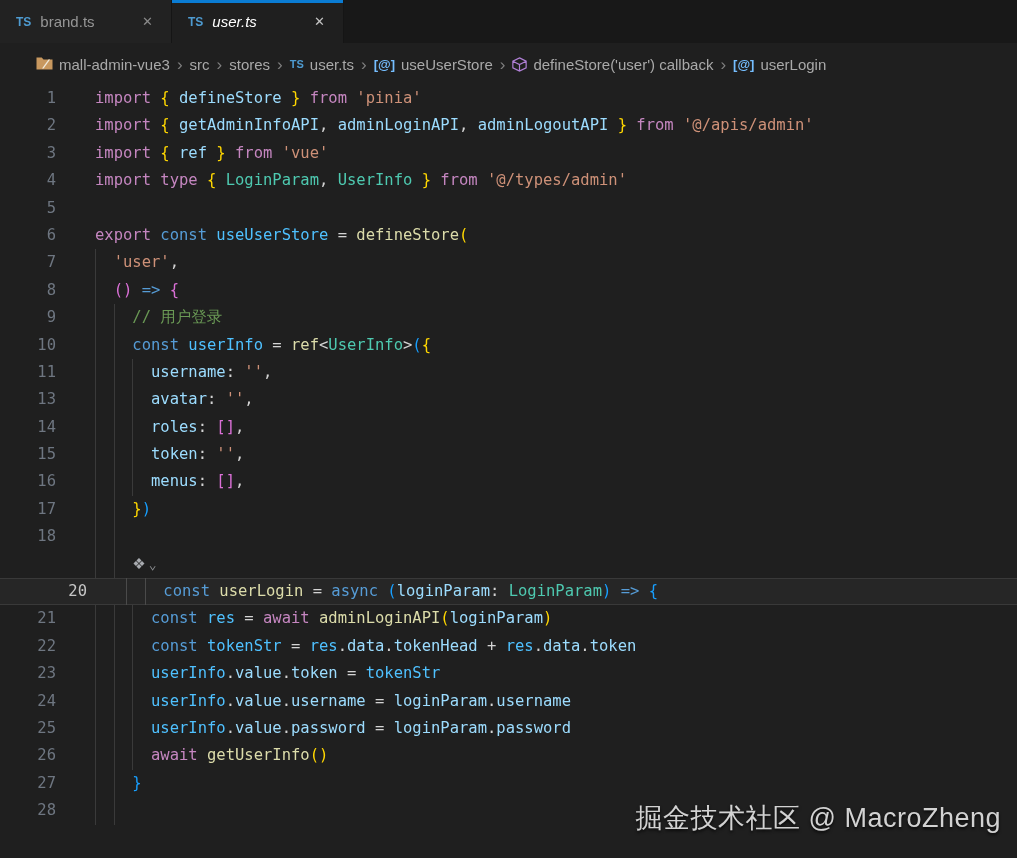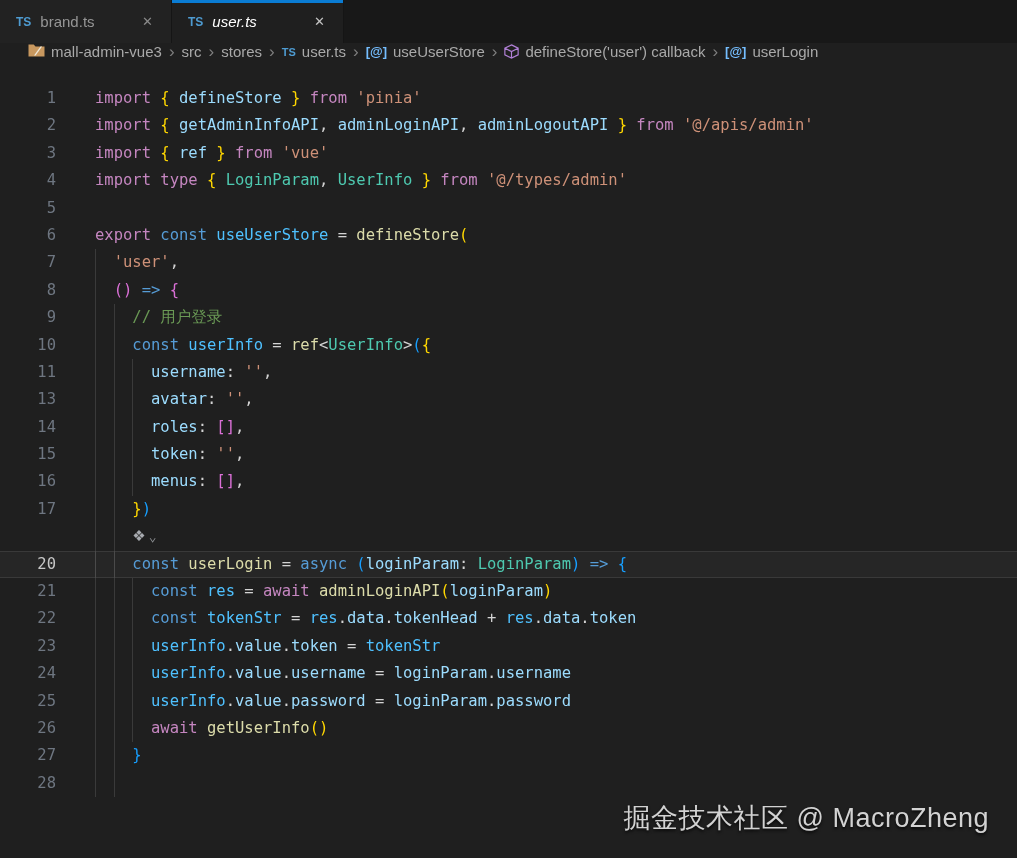--- a/index.html
+++ b/index.html
@@ -15,50 +15,50 @@
   .tab.active { background:#1f1f1f; color:#ffffff; }
   .tab.active::before { content:""; position:absolute; top:0; left:0; right:0;
                         height:3px; background:#0a7cd4; }
   .tab.active .tab-label { font-style:italic; }
   .ts-ico { font-size:12px; font-weight:bold; color:#4e9bd1; letter-spacing:0px; }
   .tab-label { flex:1; white-space:nowrap; overflow:hidden; }
   .tab-close { font-size:13px; color:#c5c5c5; padding:2px 4px; border-radius:4px; }
   .tab:not(.active) .tab-close { color:#8a8a8a; }
 
   
-  .breadcrumbs { height:42px; background:#1f1f1f; display:flex; align-items:flex-start;
-                 padding-left:28px; font-size:15px; color:#a9a9a9; white-space:nowrap; }
+  .breadcrumbs { height:42px; background:#1f1f1f; display:flex; align-items:center;
+                 padding-left:36px; font-size:15px; color:#a9a9a9; white-space:nowrap; }
   .crumb { display:inline-flex; align-items:center; gap:6px; cursor:pointer; }
   .crumb-sep { color:#7f7f7f; margin:0 7px; font-size:17px; line-height:1; }
   .crumb .ts-ico { font-size:11px; }
   .sym-at { color:#75beff; font-size:13px; font-weight:bold; }
   .sym-cube { display:inline-flex; }
 
   
   .editor { position:relative; height:773px; background:#1f1f1f;
             font-family:"DejaVu Sans Mono","Liberation Mono",monospace;
             font-size:15.5px; }
   .row { display:flex; height:27.4px; line-height:27.4px; white-space:pre; }
   .row.cur { background:rgba(255,255,255,0.035);
-             box-shadow: inset 0 1px 0 rgba(255,255,255,0.09), inset 0 -1px 0 rgba(255,255,255,0.09); }
+             box-shadow: inset 0 1px 0 rgba(255,255,255,0.09), inset 0 -1px 0 rgba(255,255,255,0.09); padding-left: 31px; }
   .ln { width:56px; text-align:right; color:#6e7681; flex:none; user-select:none; }
   .row.cur .ln { color:#c6c6c6; }
   .code { position:relative; margin-left:39px; flex:1; }
   .guide { position:absolute; top:0; bottom:0; width:1px; background:#3a3a3a; }
   .row.cur .guide { background:#4a4a4a; }
 
   .kc{color:#c586c0} .k{color:#569cd6} .fn{color:#dcdcaa} .v{color:#9cdcfe}
   .cv{color:#4fc1ff} .ty{color:#4ec9b0} .s{color:#ce9178} .c{color:#6a9955}
   .p{color:#d4d4d4} .b1{color:#ffd700} .b2{color:#da70d6} .b3{color:#179fff}
 
   .widget-ico { font-family:"DejaVu Sans",sans-serif; color:#a8abb0; font-size:15px; cursor:pointer; }
   .widget-chev { color:#8a8d91; font-size:13px; margin-left:3px; cursor:pointer; }
 
   
-  .watermark { position:absolute; right:28px; bottom:22px; z-index:5;
+  .watermark { position:absolute; right:16px; bottom:22px; z-index:5;
                font-size:27px; font-weight:500; color:#d2d2d2;
                text-shadow:0 2px 3px rgba(0,0,0,0.75); letter-spacing:0.5px; }
 </style>
 </head>
 <body>
 
 <div class="tabbar">
   <div class="tab">
     <span class="ts-ico">TS</span>
     <span class="tab-label">brand.ts</span>
@@ -123,20 +123,21 @@
     <div class="row"><span class="ln">7</span><span class="code"><span class="guide" style="left: 0ch;"></span><span class="p">  </span><span class="s">'user'</span><span class="p">,</span></span></div>
     <div class="row"><span class="ln">8</span><span class="code"><span class="guide" style="left: 0ch;"></span><span class="p">  </span><span class="b2">()</span><span class="p"> </span><span class="k">=&gt;</span><span class="p"> </span><span class="b2">{</span></span></div>
     <div class="row"><span class="ln">9</span><span class="code"><span class="guide" style="left: 0ch;"></span><span class="guide" style="left: 2ch;"></span><span class="p">    </span><span class="c">// 用户登录</span></span></div>
     <div class="row"><span class="ln">10</span><span class="code"><span class="guide" style="left: 0ch;"></span><span class="guide" style="left: 2ch;"></span><span class="p">    </span><span class="k">const </span><span class="cv">userInfo</span><span class="p"> = </span><span class="fn">ref</span><span class="p">&lt;</span><span class="ty">UserInfo</span><span class="p">&gt;</span><span class="b3">(</span><span class="b1">{</span></span></div>
     <div class="row"><span class="ln">11</span><span class="code"><span class="guide" style="left: 0ch;"></span><span class="guide" style="left: 2ch;"></span><span class="guide" style="left: 4ch;"></span><span class="p">      </span><span class="v">username</span><span class="p">: </span><span class="s">''</span><span class="p">,</span></span></div>
     <div class="row"><span class="ln">13</span><span class="code"><span class="guide" style="left: 0ch;"></span><span class="guide" style="left: 2ch;"></span><span class="guide" style="left: 4ch;"></span><span class="p">      </span><span class="v">avatar</span><span class="p">: </span><span class="s">''</span><span class="p">,</span></span></div>
     <div class="row"><span class="ln">14</span><span class="code"><span class="guide" style="left: 0ch;"></span><span class="guide" style="left: 2ch;"></span><span class="guide" style="left: 4ch;"></span><span class="p">      </span><span class="v">roles</span><span class="p">: </span><span class="b2">[]</span><span class="p">,</span></span></div>
     <div class="row"><span class="ln">15</span><span class="code"><span class="guide" style="left: 0ch;"></span><span class="guide" style="left: 2ch;"></span><span class="guide" style="left: 4ch;"></span><span class="p">      </span><span class="v">token</span><span class="p">: </span><span class="s">''</span><span class="p">,</span></span></div>
     <div class="row"><span class="ln">16</span><span class="code"><span class="guide" style="left: 0ch;"></span><span class="guide" style="left: 2ch;"></span><span class="guide" style="left: 4ch;"></span><span class="p">      </span><span class="v">menus</span><span class="p">: </span><span class="b2">[]</span><span class="p">,</span></span></div>
     <div class="row"><span class="ln">17</span><span class="code"><span class="guide" style="left: 0ch;"></span><span class="guide" style="left: 2ch;"></span><span class="p">    </span><span class="b1">}</span><span class="b3">)</span></span></div>
+    <div class="row"><span class="ln">18</span><span class="code"><span class="guide" style="left: 0ch;"></span><span class="guide" style="left: 2ch;"></span></span></div>
     <div class="row"><span class="ln"></span><span class="code"><span class="guide" style="left: 0ch;"></span><span class="guide" style="left: 2ch;"></span><span class="p">    </span><span class="widget-ico">❖</span><span class="widget-chev">⌄</span></span></div>
     <div class="row cur"><span class="ln">20</span><span class="code"><span class="guide" style="left: 0ch;"></span><span class="guide" style="left: 2ch;"></span><span class="p">    </span><span class="k">const </span><span class="fn">userLogin</span><span class="p"> = </span><span class="k">async </span><span class="b3">(</span><span class="v">loginParam</span><span class="p">: </span><span class="ty">LoginParam</span><span class="b3">)</span><span class="p"> </span><span class="k">=&gt;</span><span class="p"> </span><span class="b3">{</span></span></div>
     <div class="row"><span class="ln">21</span><span class="code"><span class="guide" style="left: 0ch;"></span><span class="guide" style="left: 2ch;"></span><span class="guide" style="left: 4ch;"></span><span class="p">      </span><span class="k">const </span><span class="cv">res</span><span class="p"> = </span><span class="kc">await </span><span class="fn">adminLoginAPI</span><span class="b1">(</span><span class="v">loginParam</span><span class="b1">)</span></span></div>
     <div class="row"><span class="ln">22</span><span class="code"><span class="guide" style="left: 0ch;"></span><span class="guide" style="left: 2ch;"></span><span class="guide" style="left: 4ch;"></span><span class="p">      </span><span class="k">const </span><span class="cv">tokenStr</span><span class="p"> = </span><span class="cv">res</span><span class="p">.</span><span class="v">data</span><span class="p">.</span><span class="v">tokenHead</span><span class="p"> + </span><span class="cv">res</span><span class="p">.</span><span class="v">data</span><span class="p">.</span><span class="v">token</span></span></div>
     <div class="row"><span class="ln">23</span><span class="code"><span class="guide" style="left: 0ch;"></span><span class="guide" style="left: 2ch;"></span><span class="guide" style="left: 4ch;"></span><span class="p">      </span><span class="cv">userInfo</span><span class="p">.</span><span class="v">value</span><span class="p">.</span><span class="v">token</span><span class="p"> = </span><span class="cv">tokenStr</span></span></div>
     <div class="row"><span class="ln">24</span><span class="code"><span class="guide" style="left: 0ch;"></span><span class="guide" style="left: 2ch;"></span><span class="guide" style="left: 4ch;"></span><span class="p">      </span><span class="cv">userInfo</span><span class="p">.</span><span class="v">value</span><span class="p">.</span><span class="v">username</span><span class="p"> = </span><span class="v">loginParam</span><span class="p">.</span><span class="v">username</span></span></div>
     <div class="row"><span class="ln">25</span><span class="code"><span class="guide" style="left: 0ch;"></span><span class="guide" style="left: 2ch;"></span><span class="guide" style="left: 4ch;"></span><span class="p">      </span><span class="cv">userInfo</span><span class="p">.</span><span class="v">value</span><span class="p">.</span><span class="v">password</span><span class="p"> = </span><span class="v">loginParam</span><span class="p">.</span><span class="v">password</span></span></div>
     <div class="row"><span class="ln">26</span><span class="code"><span class="guide" style="left: 0ch;"></span><span class="guide" style="left: 2ch;"></span><span class="guide" style="left: 4ch;"></span><span class="p">      </span><span class="kc">await </span><span class="fn">getUserInfo</span><span class="b1">()</span></span></div>
     <div class="row"><span class="ln">27</span><span class="code"><span class="guide" style="left: 0ch;"></span><span class="guide" style="left: 2ch;"></span><span class="p">    </span><span class="b3">}</span></span></div>
     <div class="row"><span class="ln">28</span><span class="code"><span class="guide" style="left: 0ch;"></span><span class="guide" style="left: 2ch;"></span></span></div>

